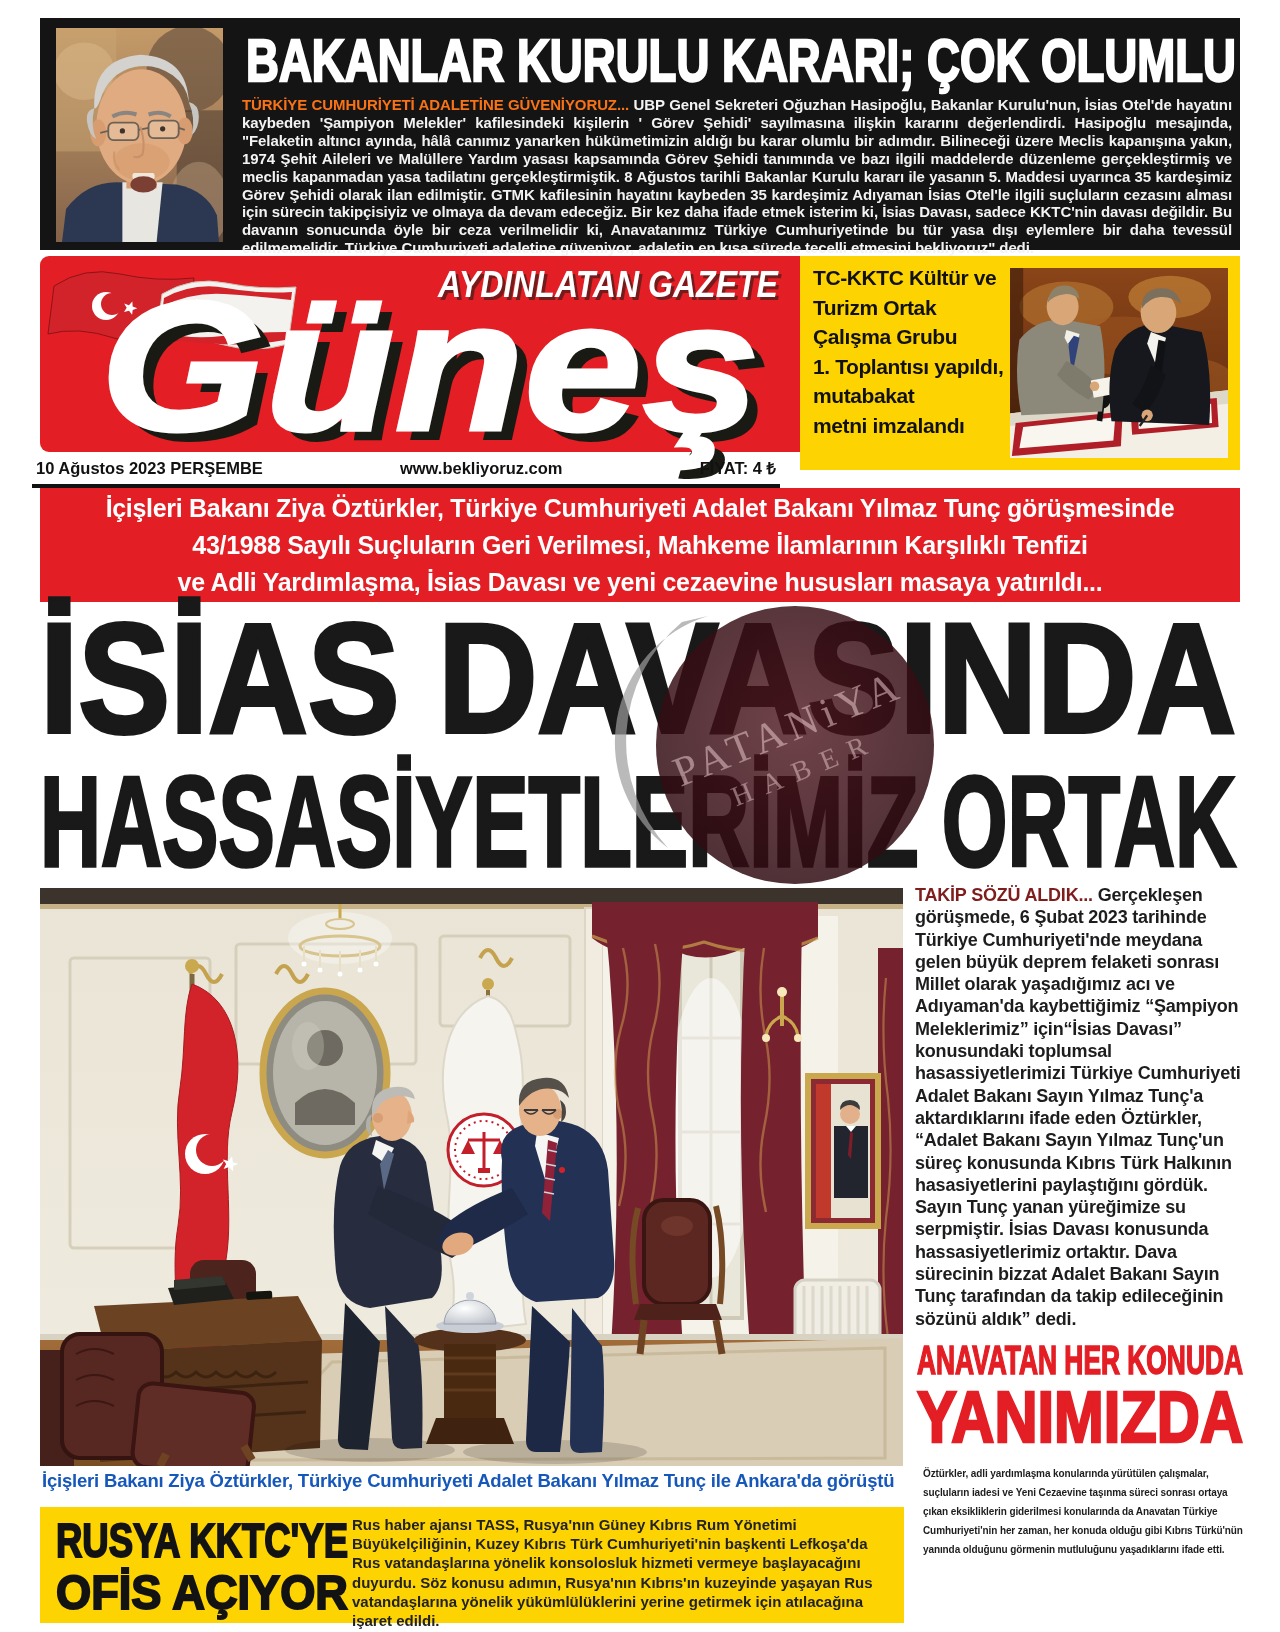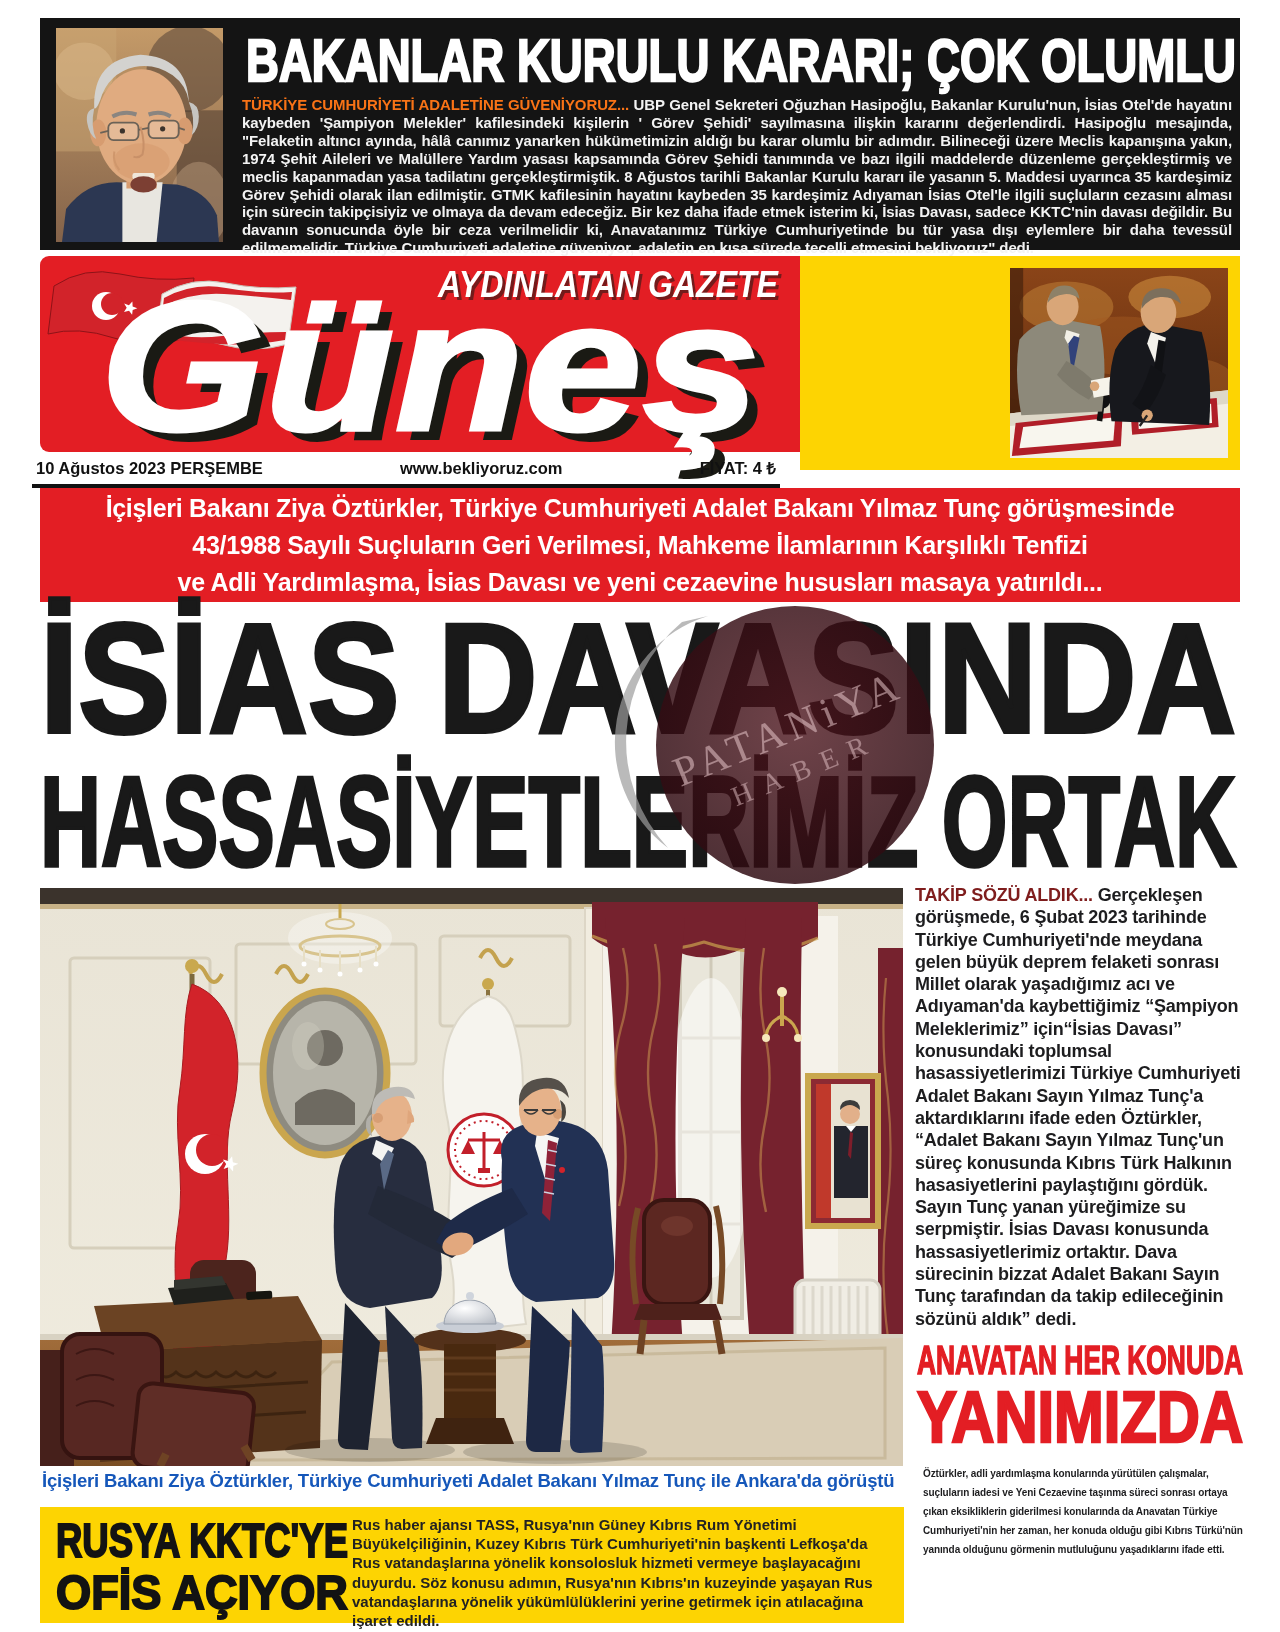--- a/index.html
+++ b/index.html
@@ -147,20 +147,26 @@
     </svg>
   </header>
 
   <div class="datebar">
     <span class="d1"><span>10 Ağustos 2023 </span><b>PERŞEMBE</b></span>
     <span class="d2">www.bekliyoruz.com</span>
     <span class="d3">FİYAT: 4 ₺</span>
   </div>
 
   <aside class="promo">
+    <div class="promo-text">TC-KKTC Kültür ve
+Turizm Ortak
+Çalışma Grubu
+1. Toplantısı yapıldı,
+mutabakat
+metni imzalandı</div>
     <svg class="promo-photo" viewBox="0 0 232 196" preserveAspectRatio="none">
       <defs>
         <linearGradient id="pbg" x1="0" y1="0" x2="0" y2="1">
           <stop offset="0" stop-color="#8a4418"></stop>
             <stop offset="1" stop-color="#5c2a0e"></stop>
         </linearGradient>
       </defs>
       <rect width="232" height="196" fill="url(#pbg)"></rect>
       <ellipse cx="60" cy="40" rx="50" ry="26" fill="#c08037" opacity=".55"></ellipse>
       <ellipse cx="170" cy="30" rx="44" ry="22" fill="#d99a43" opacity=".5"></ellipse>

